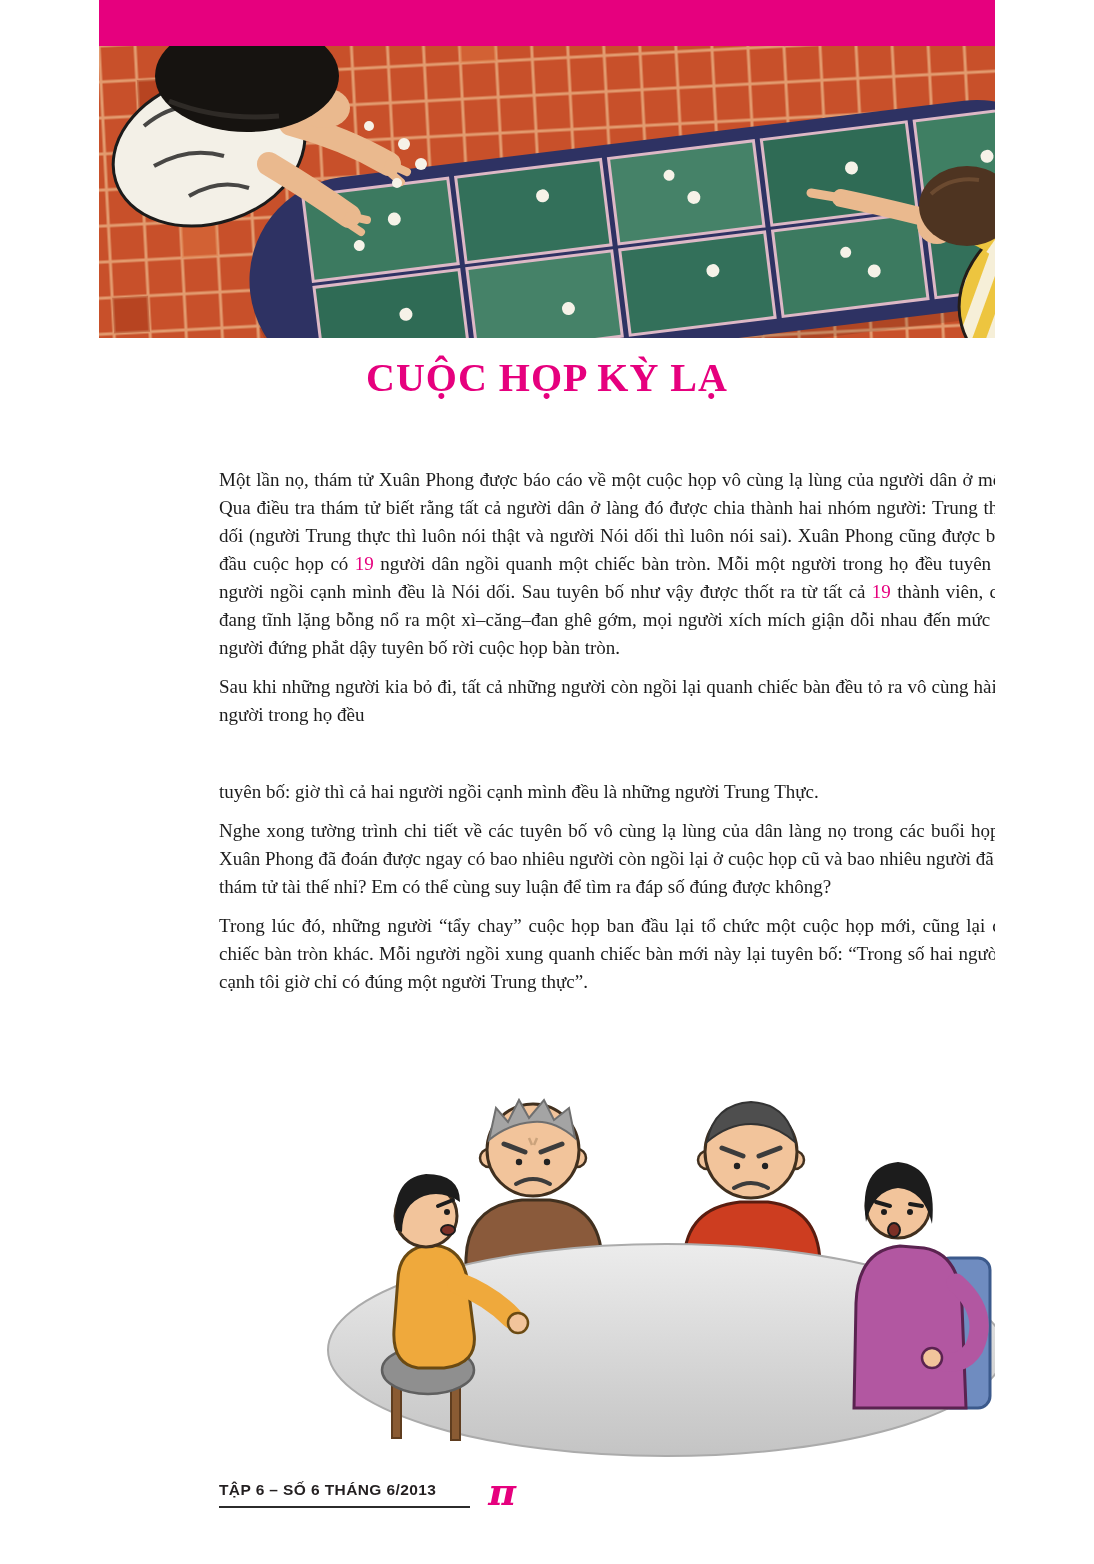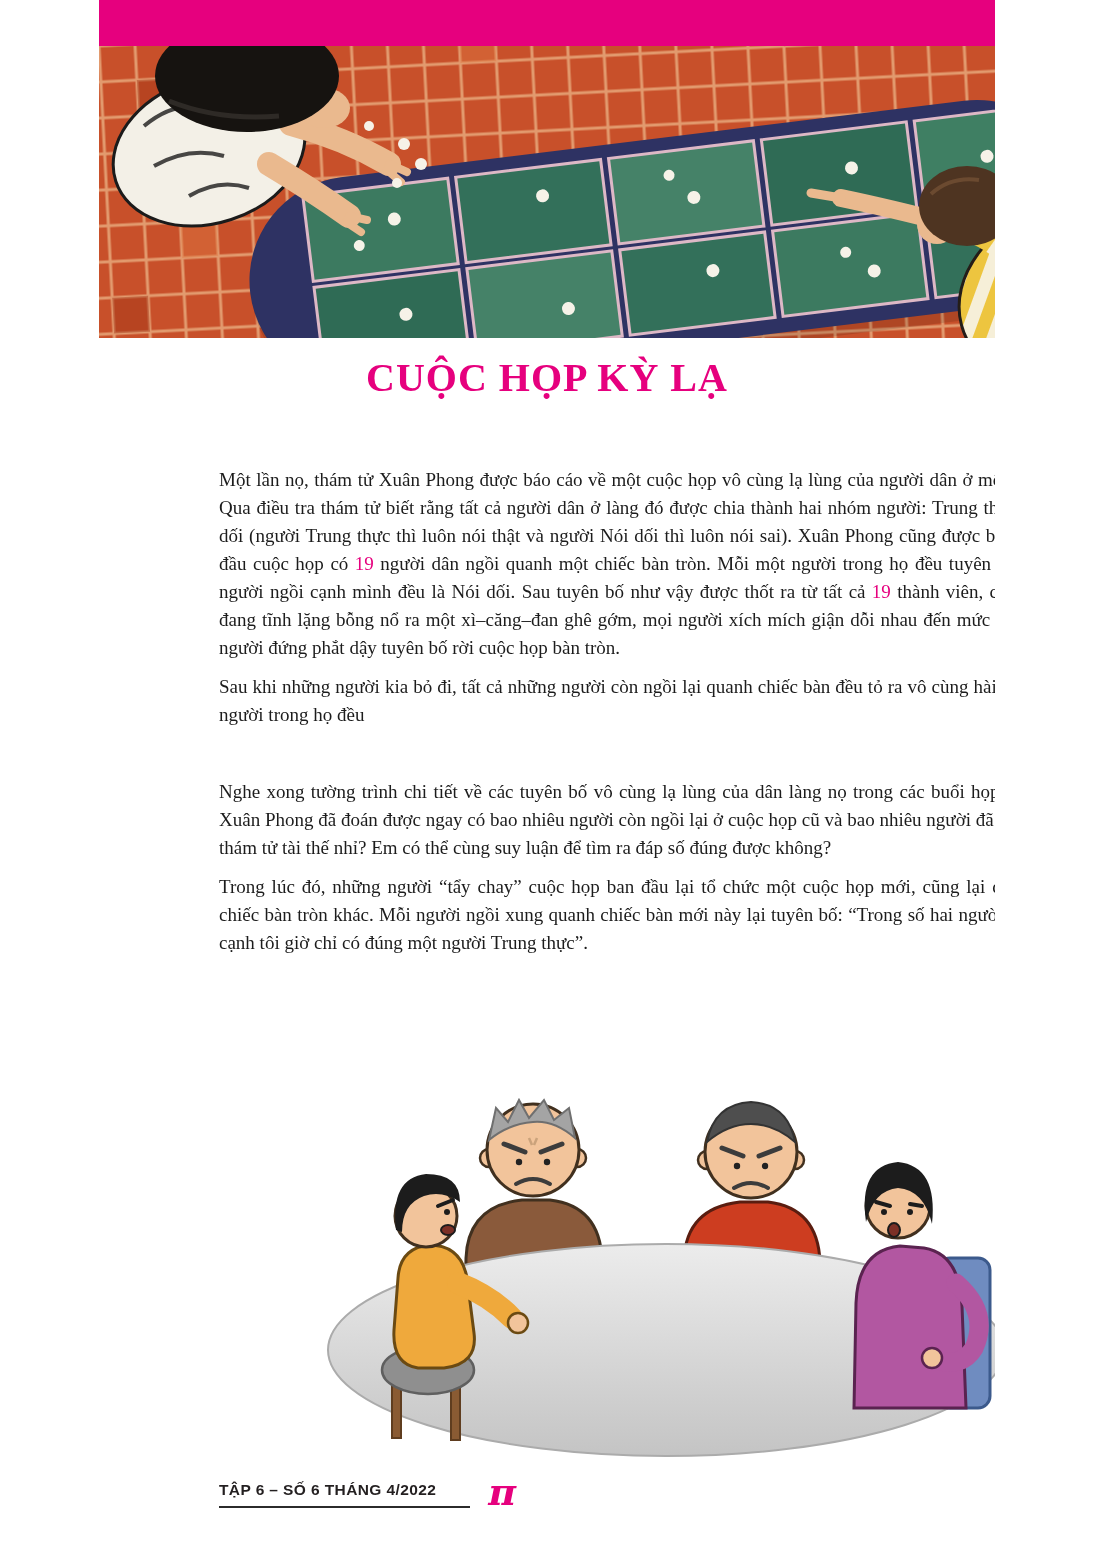--- a/index.html
+++ b/index.html
@@ -196,20 +196,21 @@
   </div>
 
   <h1 class="title">CUỘC HỌP KỲ LẠ</h1>
 
   <div class="columns">
     <div class="col" id="col-left">
         <p><span>Một lần nọ, thám tử Xuân Phong được báo cáo về một cuộc họp vô cùng lạ lùng của người dân ở một làng nọ. Qua điều tra thám tử biết rằng tất cả người dân ở làng đó được chia thành hai nhóm người: Trung thực và Nói dối (người Trung thực thì luôn nói thật và người Nói dối thì luôn nói sai). Xuân Phong cũng được biết khi mở đầu cuộc họp có </span><span class="hl">19</span><span> người dân ngồi quanh một chiếc bàn tròn. Mỗi một người trong họ đều tuyên bố: cả hai người ngồi cạnh mình đều là Nói dối. Sau tuyên bố như vậy được thốt ra từ tất cả </span><span class="hl">19</span><span> thành viên, cả bàn họp đang tĩnh lặng bỗng nổ ra một xì–căng–đan ghê gớm, mọi người xích mích giận dỗi nhau đến mức một nhóm người đứng phắt dậy tuyên bố rời cuộc họp bàn tròn.</span></p>
         <p><span>Sau khi những người kia bỏ đi, tất cả những người còn ngồi lại quanh chiếc bàn đều tỏ ra vô cùng hài lòng, mỗi người trong họ đều</span></p>
       </div>
     <div class="col" id="col-right">
+        <p><span>tuyên bố: giờ thì cả hai người ngồi cạnh mình đều là những người Trung Thực.</span></p>
         <p><span>Nghe xong tường trình chi tiết về các tuyên bố vô cùng lạ lùng của dân làng nọ trong các buổi họp bàn tròn, Xuân Phong đã đoán được ngay có bao nhiêu người còn ngồi lại ở cuộc họp cũ và bao nhiêu người đã bỏ đi. Sao thám tử tài thế nhỉ? Em có thể cùng suy luận để tìm ra đáp số đúng được không?</span></p>
         <p><span>Trong lúc đó, những người “tẩy chay” cuộc họp ban đầu lại tổ chức một cuộc họp mới, cũng lại quanh một chiếc bàn tròn khác. Mỗi người ngồi xung quanh chiếc bàn mới này lại tuyên bố: “Trong số hai người ngồi bên cạnh tôi giờ chỉ có đúng một người Trung thực”.</span></p>
       </div>
   </div>
 
   <div class="bottom-illustration" aria-label="Bốn người dân giận dữ khoanh tay ngồi quanh chiếc bàn tròn">
     <svg viewBox="0 0 680 382" width="680" height="382">
       <defs>
         <linearGradient id="tableg" x1="0" y1="0" x2="0" y2="1">
           <stop offset="0" stop-color="#ececec"></stop>
@@ -279,19 +280,19 @@
         <path d="M 596,128 l -12,-2" stroke="#1c1c1c" stroke-width="4" stroke-linecap="round"></path>
         <circle cx="558" cy="134" r="3" fill="#1c1c1c"></circle>
         <circle cx="584" cy="134" r="3" fill="#1c1c1c"></circle>
         <ellipse cx="568" cy="152" rx="6" ry="7" fill="#7c3026" stroke="#1c1c1c" stroke-width="2"></ellipse>
       </g>
     </svg>
   </div>
 
   <div class="footer">
     <div class="footer-left">
-      <span class="issue">TẬP 6 – SỐ 6 THÁNG 4/2022</span>
+      <span class="issue">TẬP 6 – SỐ 6 THÁNG 6/2013</span>
       <span class="pi-logo">π</span>
     </div>
     <span class="page-num">23</span>
   </div>
 
 </div>
 
 </body></html>

